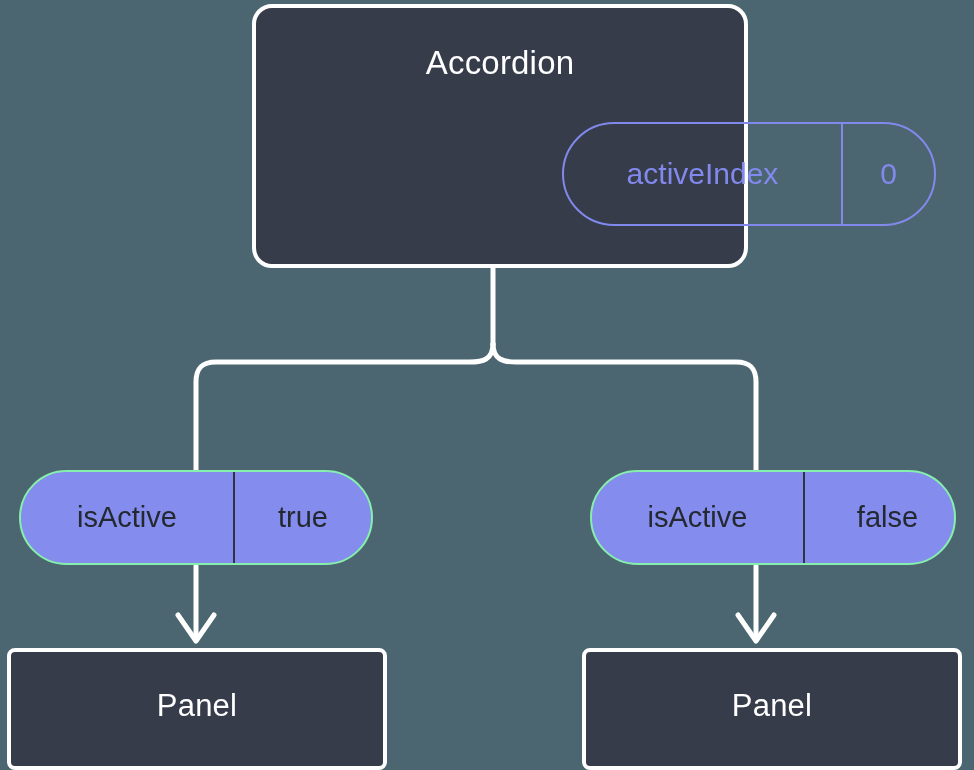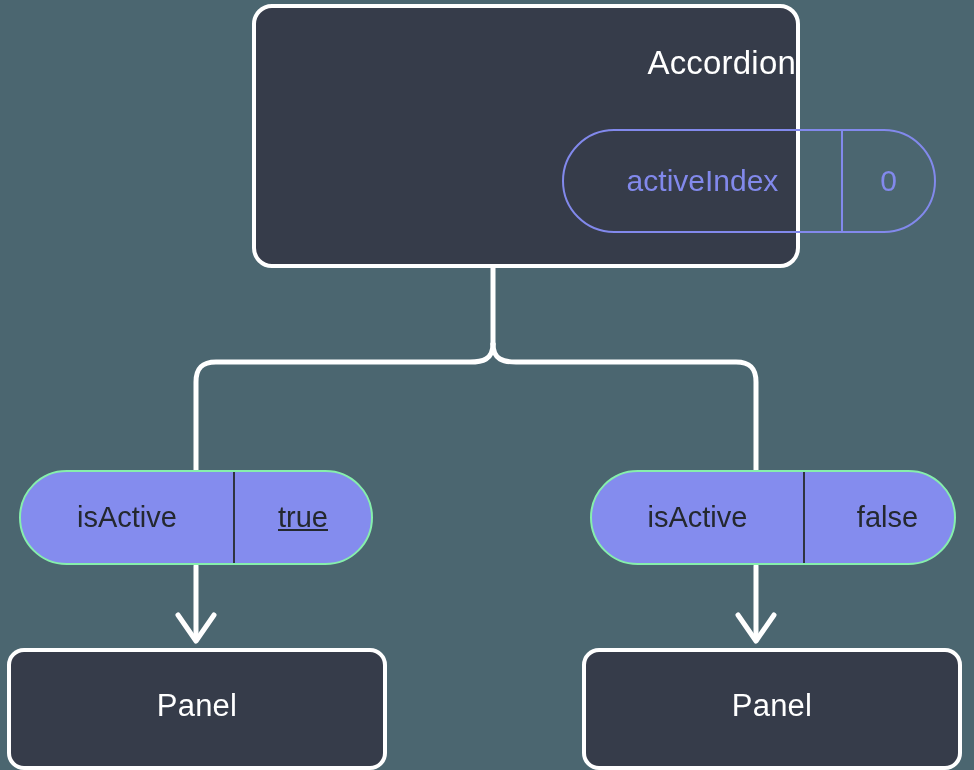--- a/index.html
+++ b/index.html
@@ -35,40 +35,39 @@
     border: 4px solid #ffffff;
     border-radius: 18px;
     display: flex;
     flex-direction: column;
     align-items: center;
   }
 
   #accordion-box {
     left: 252px;
     top: 4px;
-    width: 548px;
+    width: 496px;
     height: 264px;
     border-radius: 20px;
-    align-items: flex-end;
   }
   #accordion-title {
     margin-top: 38px;
     color: #ffffff;
     font-size: 33px;
     font-weight: 500;
     letter-spacing: 0.2px;
     line-height: 1;
   }
 
   .panel-box {
     top: 648px;
     width: 380px;
     height: 122px;
     justify-content: center;
-    border-radius: 17px;
+    border-radius: 8px;
   }
   #panel-left  { left: 7px; }
   #panel-right { left: 582px; }
   .panel-label {
     color: #ffffff;
     font-size: 31px;
     font-weight: 500;
     letter-spacing: 0.2px;
     margin-top: -6px;
   }
@@ -85,21 +84,21 @@
   .pill-key, .pill-val {
     display: flex;
     align-items: center;
     justify-content: center;
     line-height: 1;
   }
 
   
   #pill-active-index {
     left: 306px;
-    top: 121px;
+    top: 114px;
     width: 374px;
     height: 104px;
     border: 2px solid #8289ec;
     background: transparent;
   }
   #pill-active-index .pill-key {
     width: 277px;
     color: #8289ec;
     font-size: 30px;
     border-right: 2px solid #8289ec;
@@ -121,21 +120,21 @@
   .pill-filled .pill-val {
     color: #24282f;
     font-size: 29px;
   }
   .pill-filled .pill-key {
     border-right: 2px solid #2f3440;
   }
 
   #pill-is-active-true  { left: 19px;  width: 354px; }
   #pill-is-active-true  .pill-key { width: 212px; }
-  #pill-is-active-true  .pill-val { flex: 1; text-decoration: underline; }
+  #pill-is-active-true  .pill-val { flex: 1; }
 
   #pill-is-active-false { left: 590px; width: 366px; }
   #pill-is-active-false .pill-key { width: 211px; }
   #pill-is-active-false .pill-val { flex: 1; margin-left: 16px; }
 </style>
 </head>
 <body>
 
 <div id="canvas">
 

